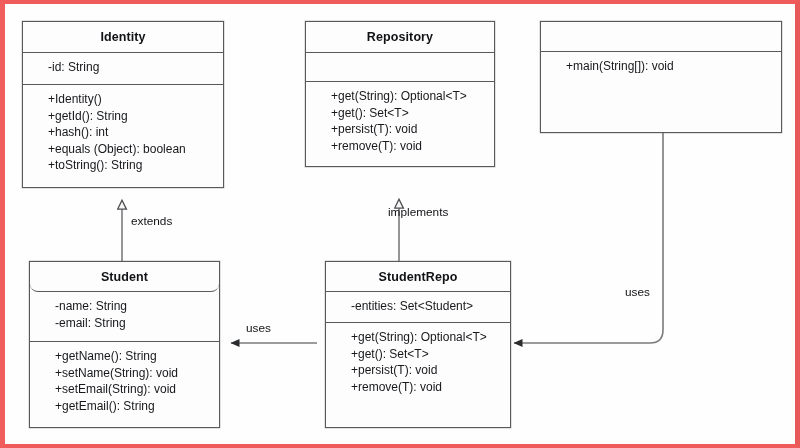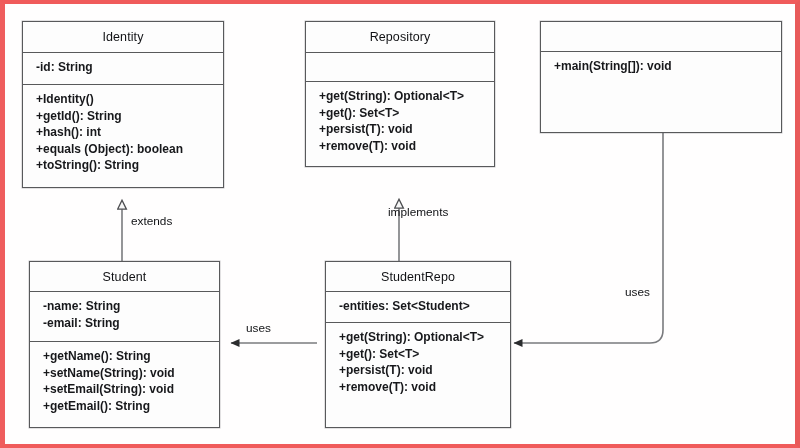--- a/index.html
+++ b/index.html
@@ -33,34 +33,33 @@
     border:1.5px solid #58595b;
     box-shadow:0 0 0 0.5px rgba(90,90,92,.35);
   }
   .compartment{
     box-sizing:border-box;
     border-bottom:1.5px solid #58595b;
   }
   .compartment.last{border-bottom:none;}
   .cls-name{
     text-align:left;
-    font-weight:normal;
+    font-weight:bold;
     font-size:12.5px;
     color:#111215;
     display:flex;align-items:center;justify-content:center;
     height:100%;
     letter-spacing:.1px;
   }
   .cls-name.small{font-size:11.6px;}
   .memberlist{
-    padding:6px 6px 6px 13px;
+    padding:6px 6px 6px 25px;
     font-size:12px;
     color:#17181b;
     line-height:16.5px;
-    font-weight:bold;
   }
   .memberlist div{white-space:pre;}
   .memberlist.wrap div{white-space:normal;}
 
   
   .edge-label{
     position:absolute;
     font-size:11.8px;
     color:#111215;
     white-space:nowrap;
@@ -152,21 +151,21 @@
         <div class="memberlist"></div>
       </div>
       <div class="compartment last" style="height:50px;">
         <div class="memberlist">
             <div>+main(String[]): void</div>
           </div>
       </div>
     </div>
 
     <div class="umlbox" style="left:29px;top:261px;width:191px;height:167px;">
-      <div class="compartment" style="height:30px;">
+      <div class="compartment" style="height:30px;border-radius:8px;">
         <div class="cls-name">Student</div>
       </div>
       <div class="compartment" style="height:50px;">
         <div class="memberlist">
             <div>-name: String</div>
             <div>-email: String</div>
           </div>
       </div>
       <div class="compartment last" style="height:86px;">
         <div class="memberlist">

